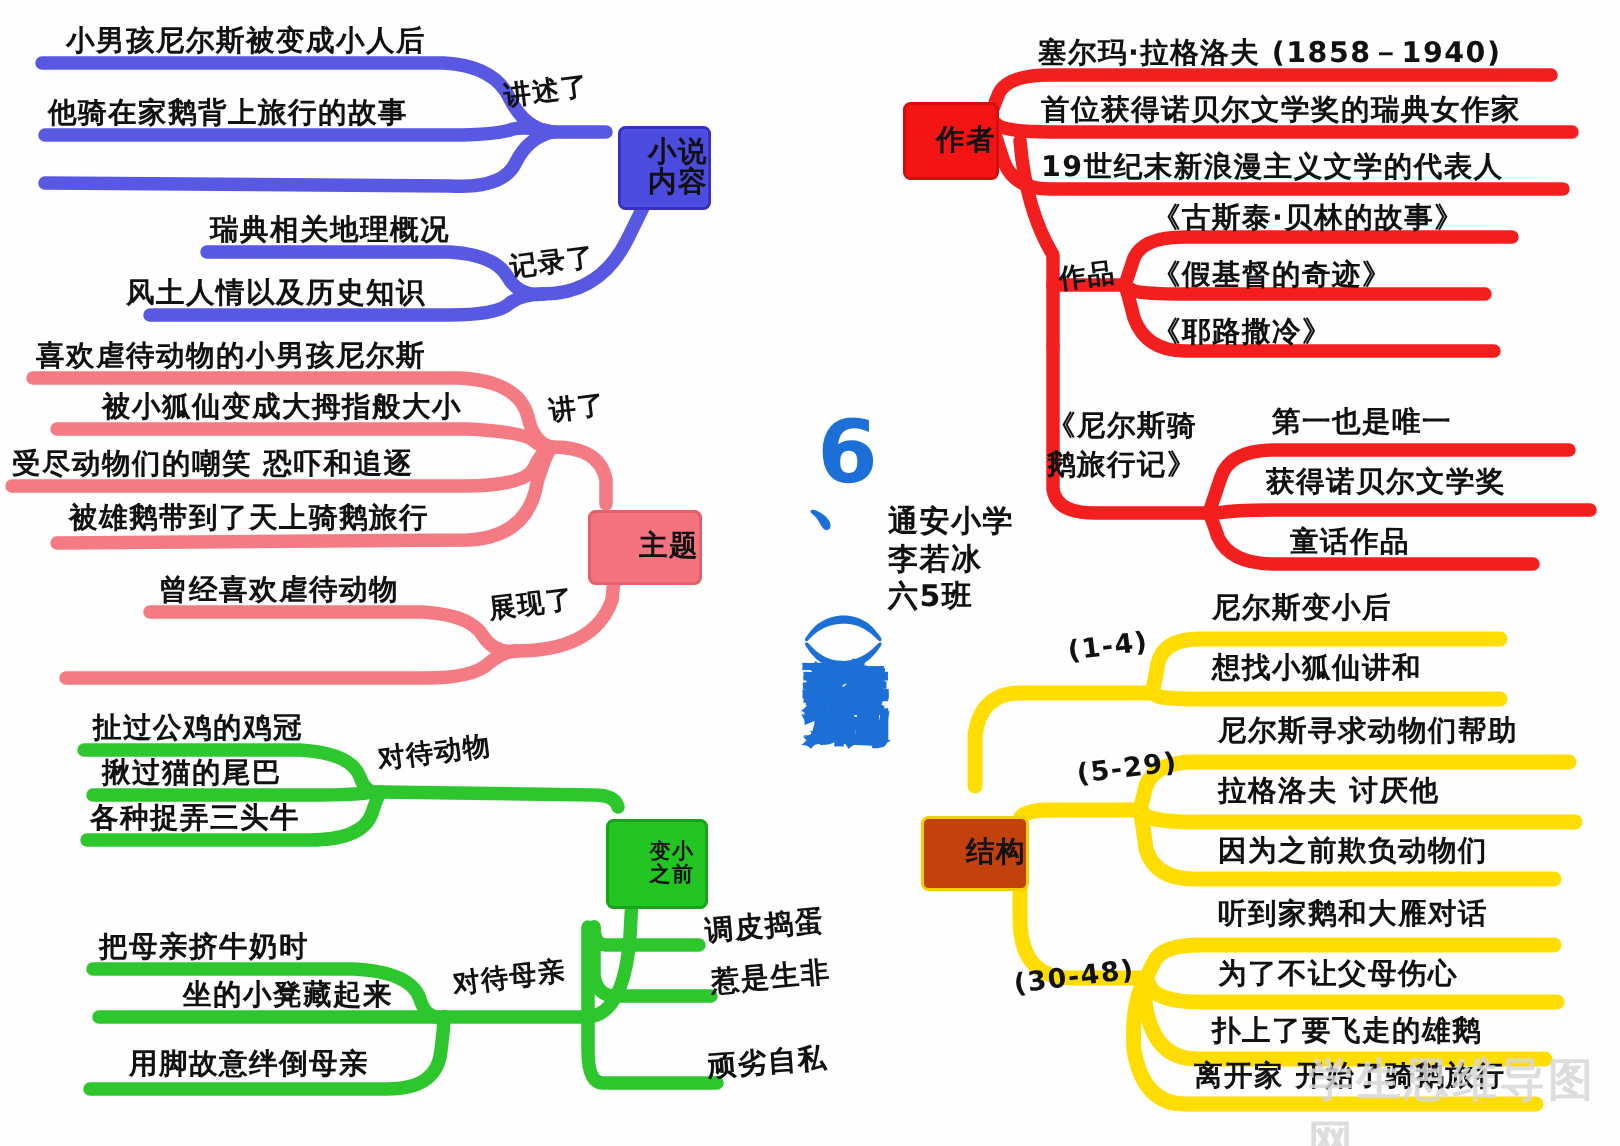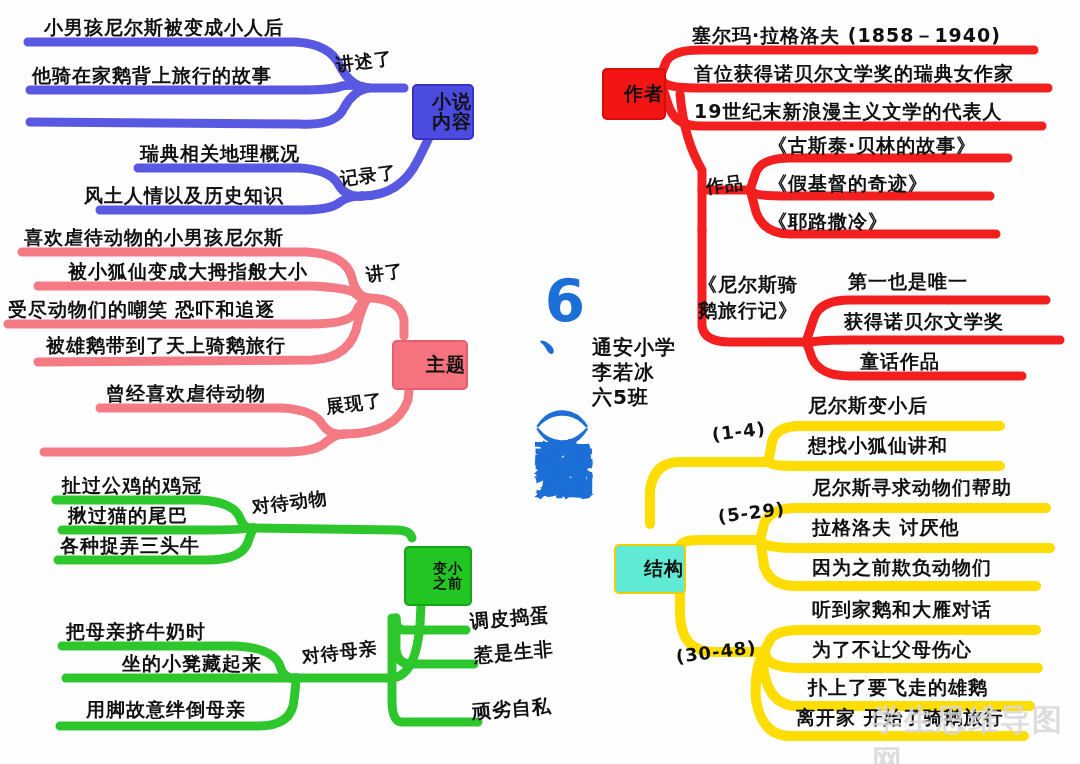--- a/index.html
+++ b/index.html
@@ -12,21 +12,21 @@
        letter-spacing:1px;line-height:1;}
   .leaf{font-size:19px;}
   .conn{font-size:18px;transform:rotate(-7deg);transform-origin:left center;}
   .node{position:absolute;display:flex;align-items:center;justify-content:flex-end;
         text-align:center;color:#111;font-weight:700;font-size:19px;line-height:1.05;
         border-radius:5px;letter-spacing:1px;margin-top:16px;}
   .node.blue{background:#4b4be0;border:2px solid #3a2fc0;box-shadow:0 0 3px #5a5ae8 inset;}
   .node.pink{background:#f4737e;border:2px solid #e4606c;}
   .node.green{background:#22c522;border:2px solid #18a318;}
   .node.red{background:#f31414;border:2px solid #d40d0d;}
-  .node.yellow{background:#5eead4;border:2px solid #f0cf00;}
+  .node.yellow{background:#c2410c;border:2px solid #f0cf00;}
   #title{position:absolute;left:489px;top:10px;width:104px;color:#1c6fd6;
          font-family:"DejaVu Sans","Liberation Sans",sans-serif;font-weight:700;
          font-size:58px;line-height:0.97;text-align:center;letter-spacing:0;
          writing-mode:vertical-rl;text-orientation:upright;height:640px;}
   #attrib{position:absolute;left:592px;top:335px;font-size:20px;font-weight:700;
           color:#111;line-height:1.25;letter-spacing:1px;}
   #watermark{position:absolute;left:872px;top:700px;font-size:30px;color:#d8d8d8;
              font-weight:700;letter-spacing:2px;opacity:.85;}
 </style>
 </head>

